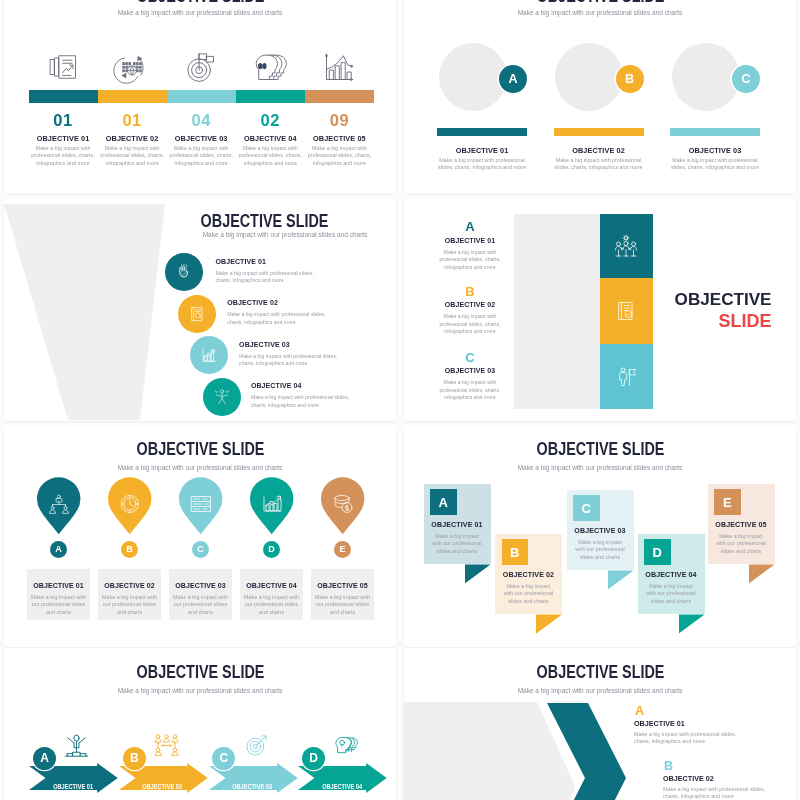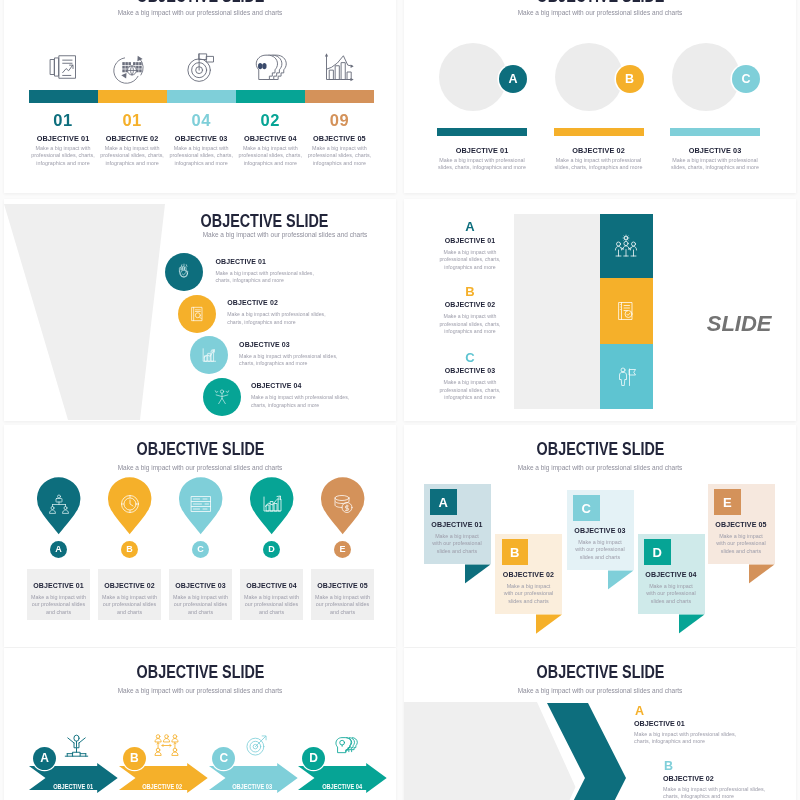--- a/index.html
+++ b/index.html
@@ -247,21 +247,22 @@
         <svg viewBox="0 0 48 48" width="100%" height="100%" fill="none" stroke="#fff" stroke-width="1.5" stroke-linecap="round" stroke-linejoin="round">
 <circle cx="18" cy="10" r="4"></circle>
 <path d="M18 14c-4 0-7 2.5-7 6v9h3.5l1 12h5l1-12H25v-9c0-3.5-3-6-7-6z"></path>
 <path d="M31 8v33"></path>
 <path d="M31 9h12l-3.5 5.5L43 20H31z"></path>
 </svg>
       </div>
 <div class="abs ctr" style="left:40px;top:150.5px;width:52px;font-size:13px;font-weight:bold;color:#5ec4d1;">C</div>
 <div class="abs ctr hd" style="left:34px;top:168px;width:64px;font-size:7px;letter-spacing:0.1px;">OBJECTIVE 03</div>
 <div class="abs ctr bd" style="left:34px;top:180px;width:64px;font-size:5.2px;line-height:7.6px;">Make a big impact with professional slides, charts, infographics and more</div>
-<div class="abs" style="left:236px;top:111.5px;width:131.5px;text-align:right;"><span style="font-size:22px;font-weight:bold;color:#737373;font-style:italic;">SLIDE</span></div>
+<div class="abs" style="left:236px;top:91px;width:131.5px;text-align:right;"><span style="font-size:17.1px;font-weight:bold;color:#22253a;">OBJECTIVE</span></div>
+<div class="abs" style="left:236px;top:111.5px;width:131.5px;text-align:right;"><span style="font-size:18px;font-weight:bold;color:#ef4444;">SLIDE</span></div>
 </div>
 <div class="slide" style="left:4px;top:425px;width:392px;height:222px;">
 <div class="ttl" style="top:13px;"><span class="cond" style="font-size:18.8px;letter-spacing:0px;color:#22253a;">OBJECTIVE SLIDE</span></div>
 <div class="sub" style="top:31px;"><span style="font-size:6.5px;">Make a big impact with our professional slides and charts</span></div>
 <div class="abs" style="left:32.8px;top:56.69999999999999px;width:43.4px;height:52.3px;">
         <svg viewBox="0 0 43.4 52.3" width="43.4" height="52.3">
           <path d="M21.7 52.3 C19 48.5 8.5 37.0 4.3 29.8 A21.7 21.7 0 1 1 39.1 29.8 C34.9 37.0 24.4 48.5 21.7 52.3 Z" fill="#0d6e7d"></path>
         </svg>
       </div>
 <div class="abs" style="left:42.5px;top:67px;width:24px;height:24px;">

